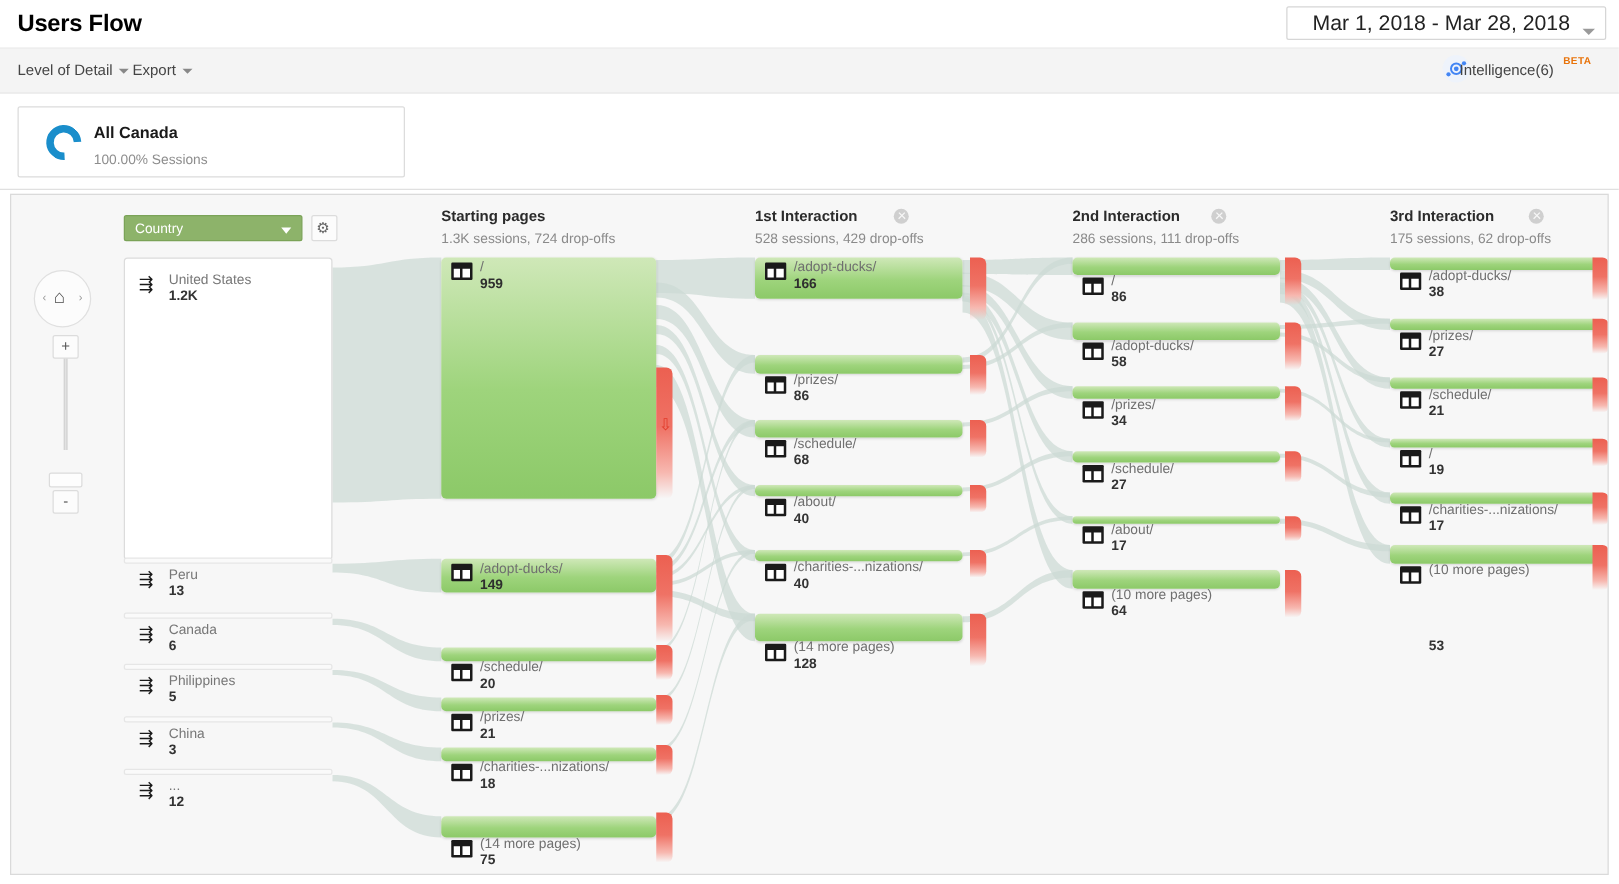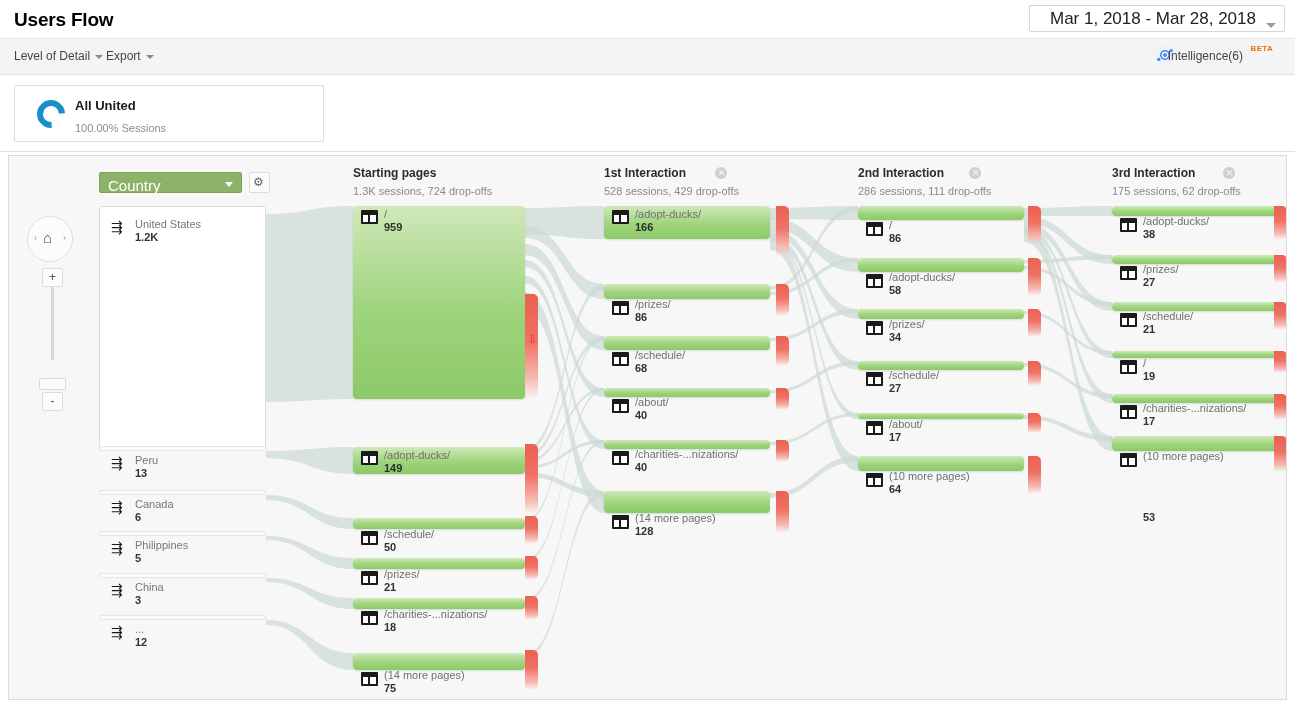--- a/index.html
+++ b/index.html
@@ -142,21 +142,21 @@
 
   
   .dim-select {
     position: absolute; left: 90px; top: 16px;
     width: 143px; height: 21px;
     background: #8db36a; border: 1px solid #7ba358; border-radius: 2px;
     cursor: pointer;
   }
   .dim-select-label {
     position: absolute; left: 8px; top: 4px;
-    font-size: 15px; color: #fff;
+    font-size: 11px; color: #fff;
   }
   .dim-select-caret {
     position: absolute; right: 8px; top: 9px;
     width: 0; height: 0;
     border-left: 4px solid transparent; border-right: 4px solid transparent;
     border-top: 5px solid #fff;
   }
   .gear-btn {
     position: absolute; left: 240px; top: 16px;
     width: 21px; height: 21px; background: #fcfcfc;
@@ -279,21 +279,21 @@
       </svg>
     </div>
     <div class="intel" style="right:30px;">Intelligence(6)</div>
     <div class="intel-beta">BETA</div>
   </div>
 </div>
 
 <div class="segbar">
   <div class="seg" id="seg-all">
     <div class="donut"></div>
-    <div class="seg-name">All United</div>
+    <div class="seg-name">All Canada</div>
     <div class="seg-sub">100.00% Sessions</div>
   </div>
 </div>
 
 <div class="canvas">
   <div class="canvas-inner" id="canvas-inner">
 
     <svg class="ribbons" id="ribbons">
         <path d="M 257 58 C 300.5 58, 300.5 50, 344 50
              L 344 243 C 300.5 243, 300.5 246, 257 246 Z" fill="#ccd9d4" fill-opacity="0.72"></path>
@@ -474,21 +474,21 @@
         <div class="node" style="left: 344px; top: 291px; width: 172px;">
           <div class="node-bar" style="width: 172px; height: 27px;"></div>
           <div class="node-icon" style="top: 4px;"></div>
           <div class="node-label" style="top: 2px;">/adopt-ducks/</div>
           <div class="node-val on-green" style="top: 15px;">149</div>
         </div>
         <div class="node" style="left: 344px; top: 362px; width: 172px;">
           <div class="node-bar" style="width: 172px; height: 11px;"></div>
           <div class="node-icon" style="top: 13px;"></div>
           <div class="node-label" style="top: 10px;">/schedule/</div>
-          <div class="node-val" style="top: 23px;">50</div>
+          <div class="node-val" style="top: 23px;">20</div>
         </div>
         <div class="node" style="left: 344px; top: 402px; width: 172px;">
           <div class="node-bar" style="width: 172px; height: 11px;"></div>
           <div class="node-icon" style="top: 13px;"></div>
           <div class="node-label" style="top: 10px;">/prizes/</div>
           <div class="node-val" style="top: 23px;">21</div>
         </div>
         <div class="node" style="left: 344px; top: 442px; width: 172px;">
           <div class="node-bar" style="width: 172px; height: 11px;"></div>
           <div class="node-icon" style="top: 13px;"></div>

